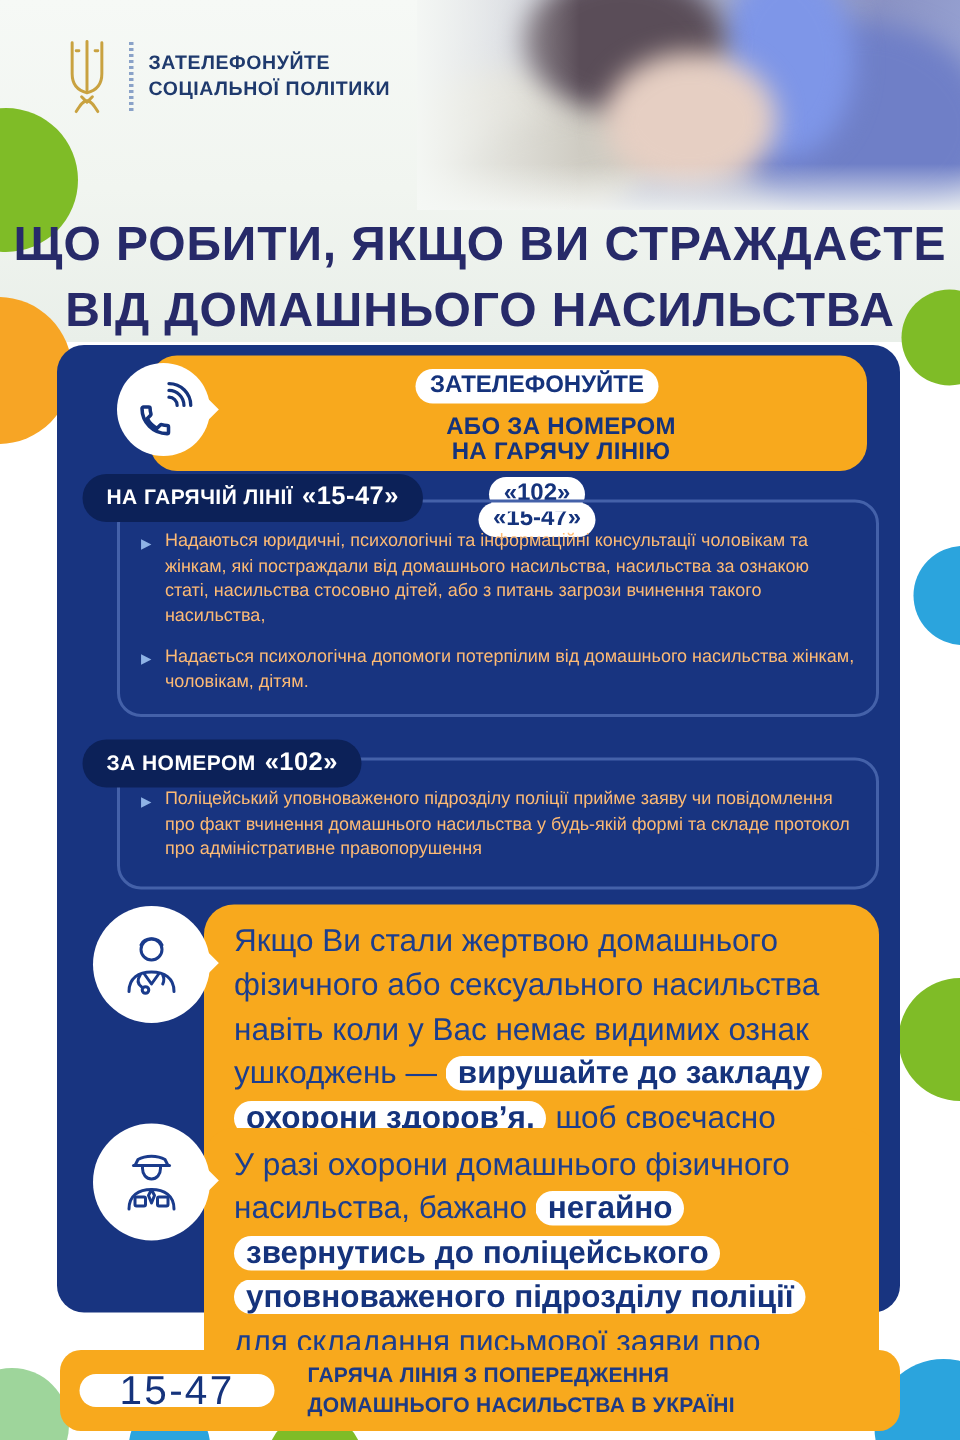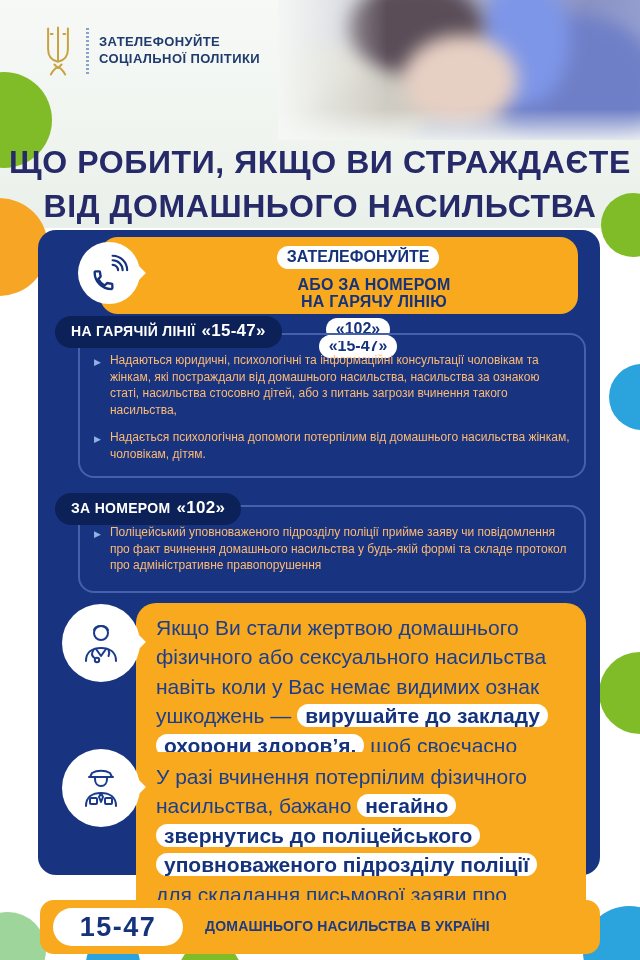--- a/index.html
+++ b/index.html
@@ -115,23 +115,23 @@
   .hl {
     background:#ffffff; color:#15337c; font-weight:700; border-radius:999px;
     padding:0 8px; box-decoration-break:clone; -webkit-box-decoration-break:clone;
   }
   
   .footer-bar {
     position:absolute; left:40px; top:900px; width:560px; height:54px;
     background:#f8a91d; border-radius:14px; display:flex; align-items:center; z-index:2;
   }
   .footer-pill {
-    margin-left:13px; width:130px; height:38px; background:#fff; border-radius:19px;
+    margin-left:13px; width:130px; height:22px; background:#fff; border-radius:19px;
     display:flex; align-items:center; justify-content:center;
-    font-size:27px; font-weight:700; color:#15337c; letter-spacing:1.5px;
+    font-size:27px; font-weight:400; color:#15337c; letter-spacing:1.5px;
   }
   .footer-label {
     margin-left:22px; font-size:14px; font-weight:700; color:#1d3a85;
     line-height:1.4; letter-spacing:.2px;
   }
   svg { display:block; }
 </style>
 </head>
 <body>
 
@@ -255,23 +255,24 @@
           <path d="M15 9 c5-3 13-3 18 0 l2 4 H13 z"></path>
           <path d="M12 13 h24"></path>
           <path d="M18 13 v2 c0 4 2.5 7 6 7 s6-3 6-7 v-2"></path>
           <path d="M9 42 c0-9 6.5-13 15-13 s15 4 15 13"></path>
           <path d="M24 29 l-2 4 2 5 2-5 z"></path>
           <rect x="13" y="34" width="7" height="6" rx="1"></rect>
           <rect x="28" y="34" width="7" height="6" rx="1"></rect>
         </svg>
       </span>
     </div>
-    <div class="bubble" id="pol-bubble"><span class="plain">У разі вчинення потерпілим фізичного насильства, бажано </span><span class="hl">негайно звернутись до поліцейського уповноваженого підрозділу поліції</span><span class="plain"> для складання письмової заяви про вчинення кримінального правопорушення.</span></div>
+    <div class="bubble" id="pol-bubble"><span class="plain">У разі охорони домашнього фізичного насильства, бажано </span><span class="hl">негайно звернутись до поліцейського уповноваженого підрозділу поліції</span><span class="plain"> для складання письмової заяви про вчинення кримінального правопорушення.</span></div>
   </div>
 
   <div class="footer-bar">
     <div class="footer-pill">15-47</div>
     <div class="footer-label">
+      <div>ГАРЯЧА ЛІНІЯ З ПОПЕРЕДЖЕННЯ</div>
       <div>ДОМАШНЬОГО НАСИЛЬСТВА В УКРАЇНІ</div>
     </div>
   </div>
 
 </div>
 
 </body></html>

